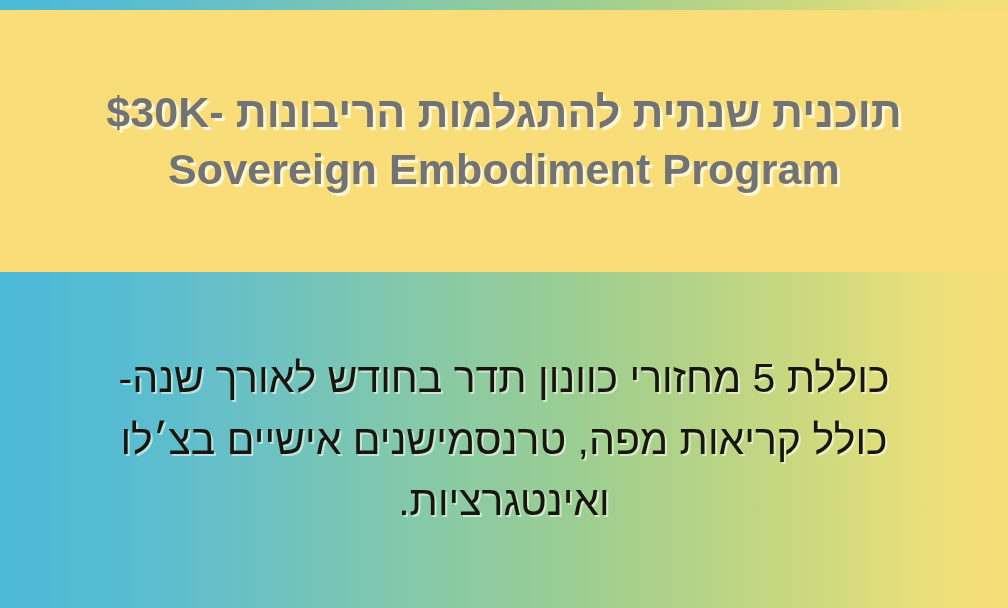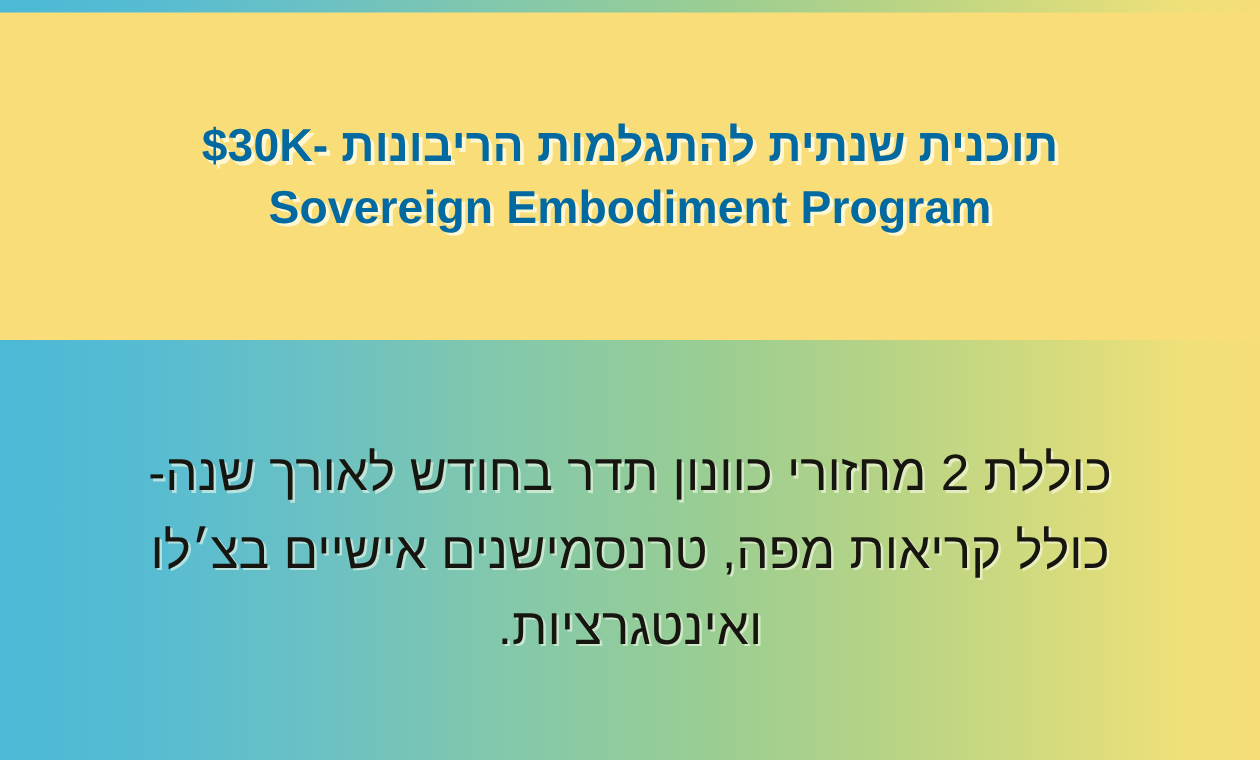--- a/index.html
+++ b/index.html
@@ -46,24 +46,24 @@
     flex-direction: column;
     align-items: center;
     justify-content: center;
     padding: 0 40px;
   }
 
   .title-text {
     margin: 0;
     width: 100%;
     text-align: center;
-    color: #0369a1;
+    color: #737373;
     font-family: "Liberation Sans", "DejaVu Sans", sans-serif;
     font-weight: bold;
-    font-size: 37px;
+    font-size: 43px;
     line-height: 1.33;
     letter-spacing: 0.1px;
     direction: rtl;
     unicode-bidi: isolate;
     text-shadow: 3px 3px 0 rgba(255, 252, 224, 0.85);
     white-space: pre-line;
   }
 
   .body-area {
     position: absolute;
@@ -97,18 +97,18 @@
 <body>
 
 <div class="slide">
 
   <div class="title-band">
     <h1 class="title-text">תוכנית שנתית להתגלמות הריבונות -$30K
 Sovereign Embodiment Program</h1>
   </div>
 
   <div class="body-area">
-    <p class="body-text">כוללת 2 מחזורי כוונון תדר בחודש לאורך שנה-
+    <p class="body-text">כוללת 5 מחזורי כוונון תדר בחודש לאורך שנה-
 כולל קריאות מפה, טרנסמישנים אישיים בצ׳לו
 ואינטגרציות.</p>
   </div>
 
 </div>
 
 </body></html>

